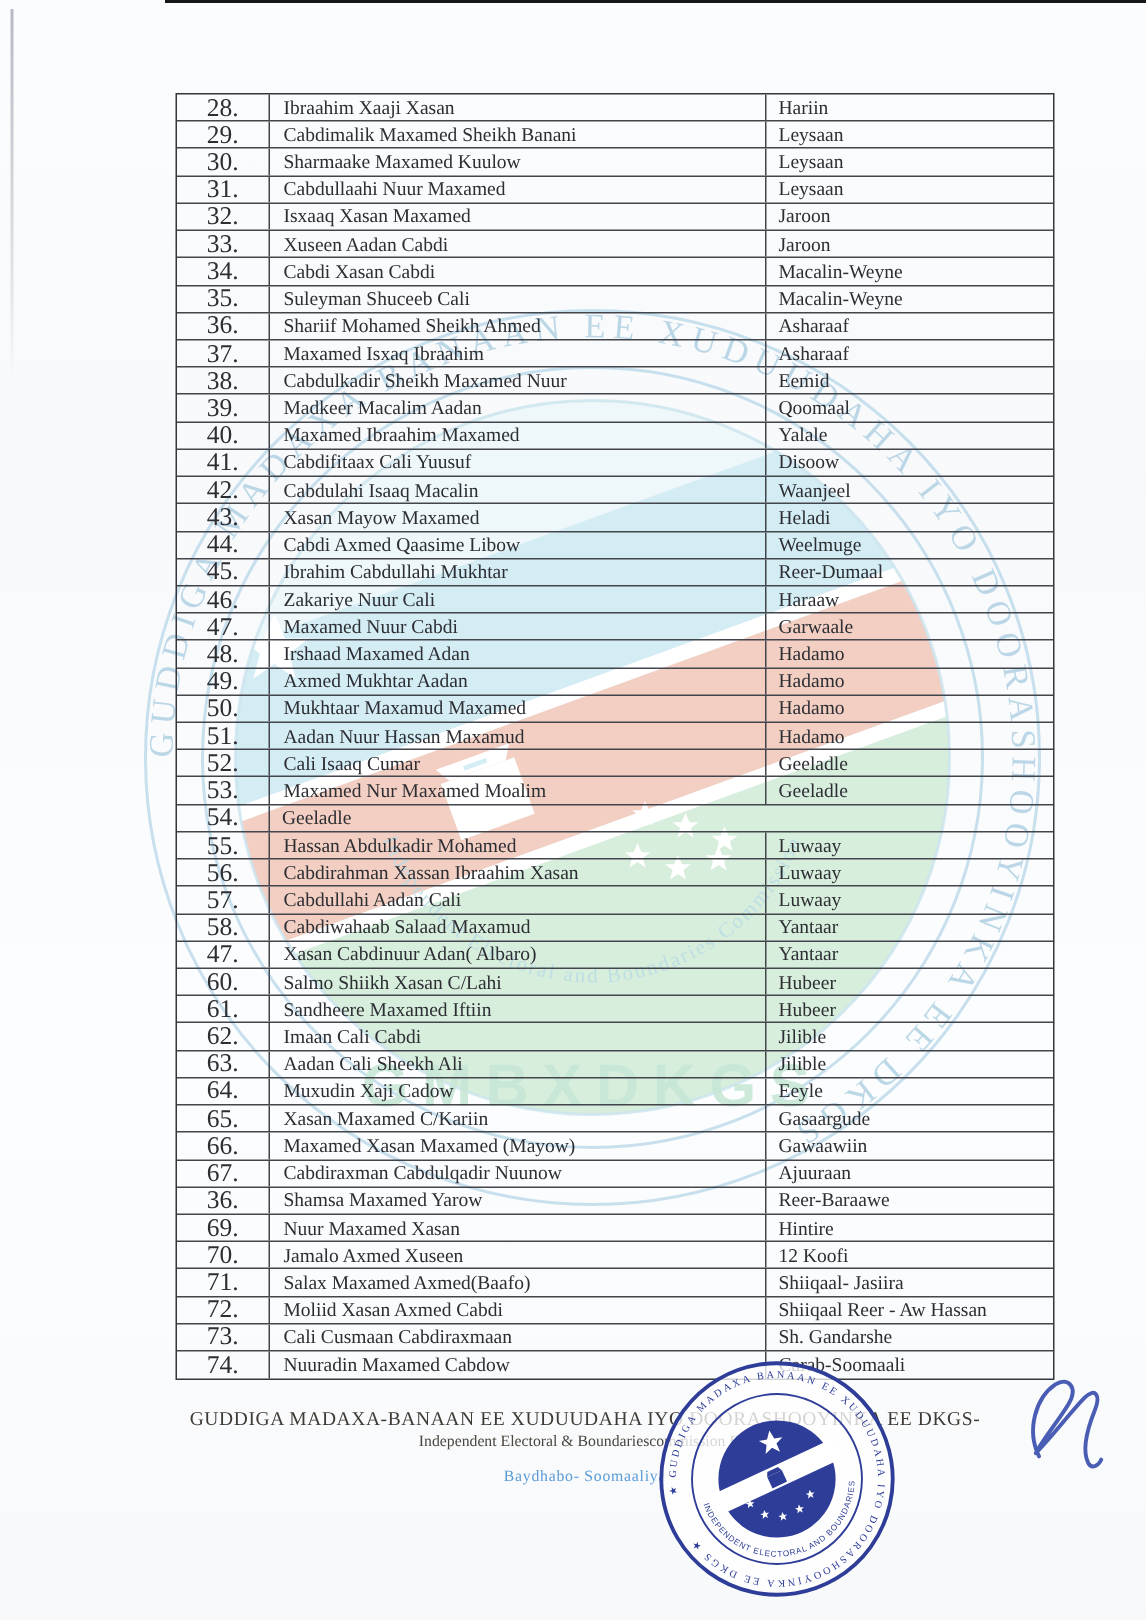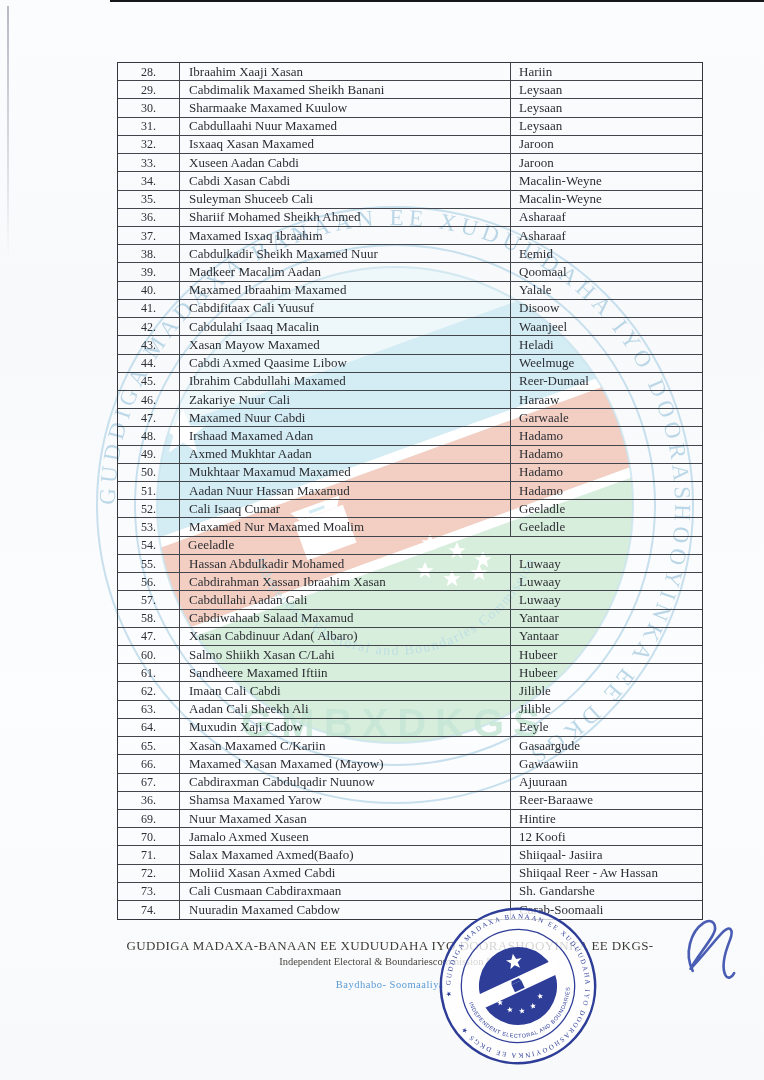--- a/index.html
+++ b/index.html
@@ -18,21 +18,21 @@
 
   
   .tbl{
     position:absolute;left:117px;top:62px;width:586px;z-index:2;
     border:1.6px solid #33363c;box-sizing:border-box;
   }
   .trow{display:flex;height:18.22px;box-sizing:border-box;border-bottom:1.35px solid #42454b;}
   .trow:last-child{border-bottom:none;}
   .cell{box-sizing:border-box;display:flex;align-items:center;color:#2c2e33;
     font-size:13px;line-height:14px;white-space:nowrap;overflow:hidden;}
-  .c-no{width:62px;justify-content:center;border-right:1.35px solid #42454b;font-size:12px;}
+  .c-no{width:62px;justify-content:center;border-right:1.35px solid #42454b;font-size:17px;}
   .c-name{width:331px;padding-left:9px;border-right:1.35px solid #42454b;}
   .c-clan{flex:1;padding-left:8px;}
 
   
   .footer{position:absolute;left:0;top:938px;width:764px;text-align:center;z-index:3;padding-left:16px;box-sizing:border-box;}
   .f-line1{font-size:13px;letter-spacing:.4px;color:#3e3a35;font-weight:500;}
   .f-line2{font-size:10.5px;color:#4a453f;margin-top:2px;}
   .f-line3{font-size:10.5px;color:#5b9bd5;margin-top:12px;letter-spacing:.5px;}
 
   .stamp{position:absolute;left:435px;top:903px;width:166px;height:166px;z-index:5;transform:rotate(-9deg);}
@@ -191,21 +191,21 @@
       </div>
 
       <div class="trow">
         <div class="cell c-no">44.</div>
         <div class="cell c-name">Cabdi Axmed Qaasime Libow</div>
         <div class="cell c-clan">Weelmuge</div>
       </div>
 
       <div class="trow">
         <div class="cell c-no">45.</div>
-        <div class="cell c-name">Ibrahim Cabdullahi Maxamed</div>
+        <div class="cell c-name">Ibrahim Cabdullahi Mukhtar</div>
         <div class="cell c-clan">Reer-Dumaal</div>
       </div>
 
       <div class="trow">
         <div class="cell c-no">46.</div>
         <div class="cell c-name">Zakariye Nuur Cali</div>
         <div class="cell c-clan">Haraaw</div>
       </div>
 
       <div class="trow">

